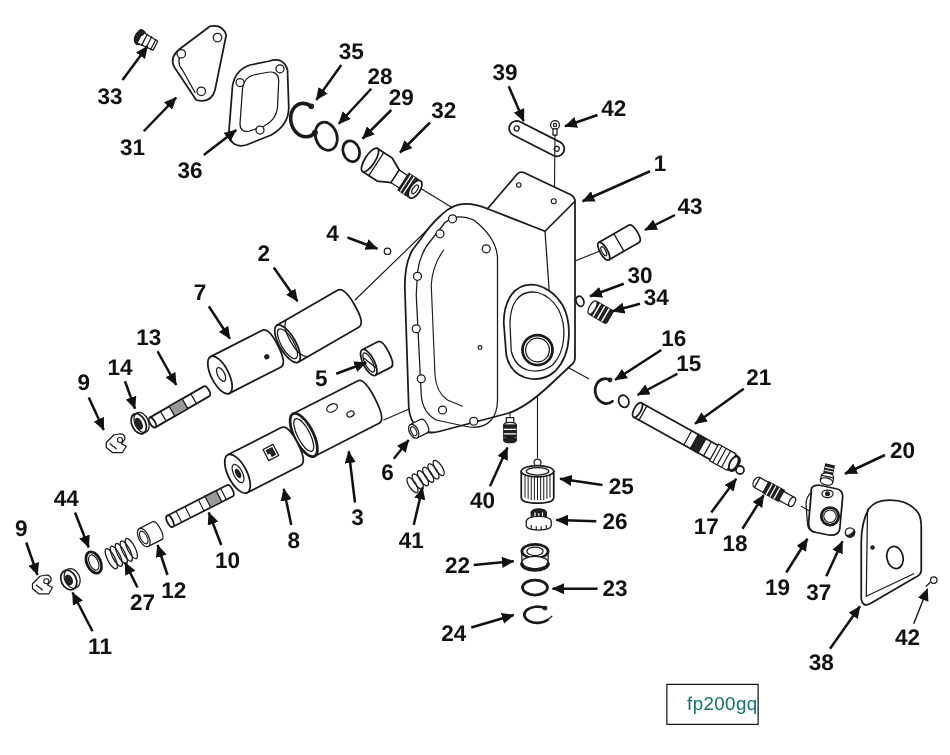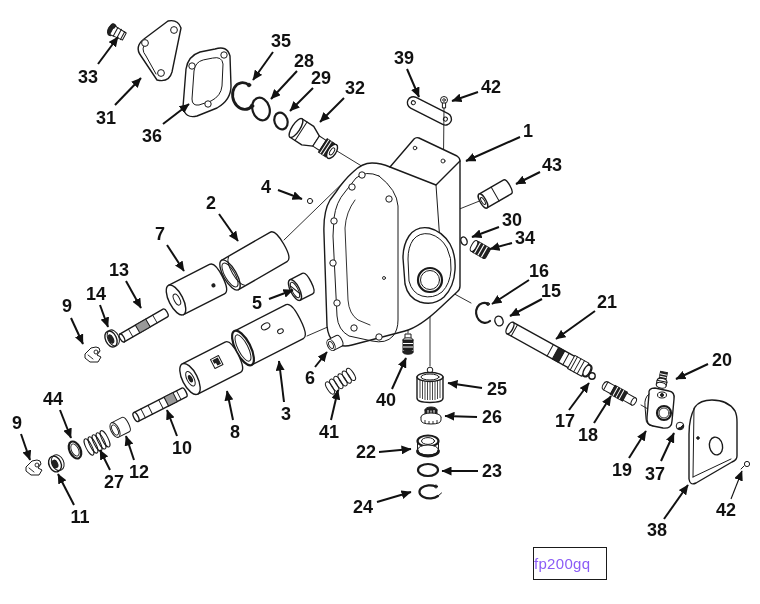--- a/index.html
+++ b/index.html
@@ -20,22 +20,22 @@
   .leader { stroke:#111; stroke-width:2; fill:none; }
   .leader.thin { stroke-width:1.1; }
   .callout-text {
     font-family:"Liberation Sans", sans-serif;
     font-size:18px; font-weight:bold; fill:#111;
     text-anchor:middle;
   }
   .figcode {
     position:absolute; left:533px; top:547px; width:72px; height:31px;
     border:1.6px solid #1a1a1a; background:#fff;
-    display:flex; align-items:center; justify-content:flex-start;
-    font-size:15px; color:#8b5cf6; letter-spacing:0.3px;
+    display:flex; align-items:center; justify-content:flex-end;
+    font-size:15px; color:#0f766e; letter-spacing:0.3px;
   }
 </style>
 </head>
 <body>
 
 <div class="stage">
 <svg width="760" height="604" viewBox="0 0 760 604">
   <defs>
     <marker id="ah" markerUnits="userSpaceOnUse" markerWidth="11" markerHeight="9" refX="9.5" refY="4.5" orient="auto">
       <path d="M0,0 L10,4.5 L0,9 Z" fill="#111"></path>

